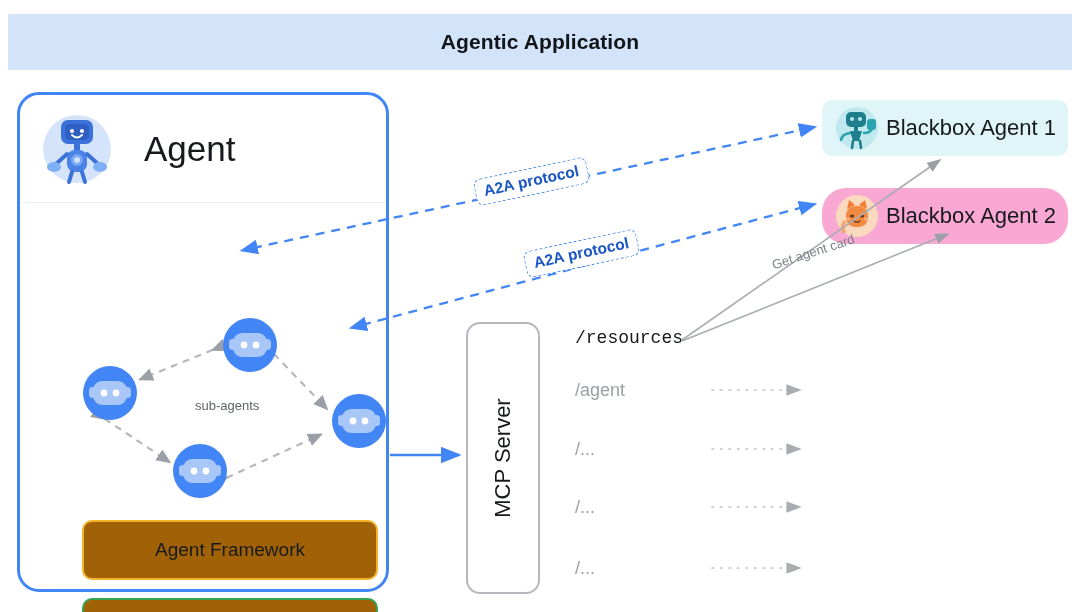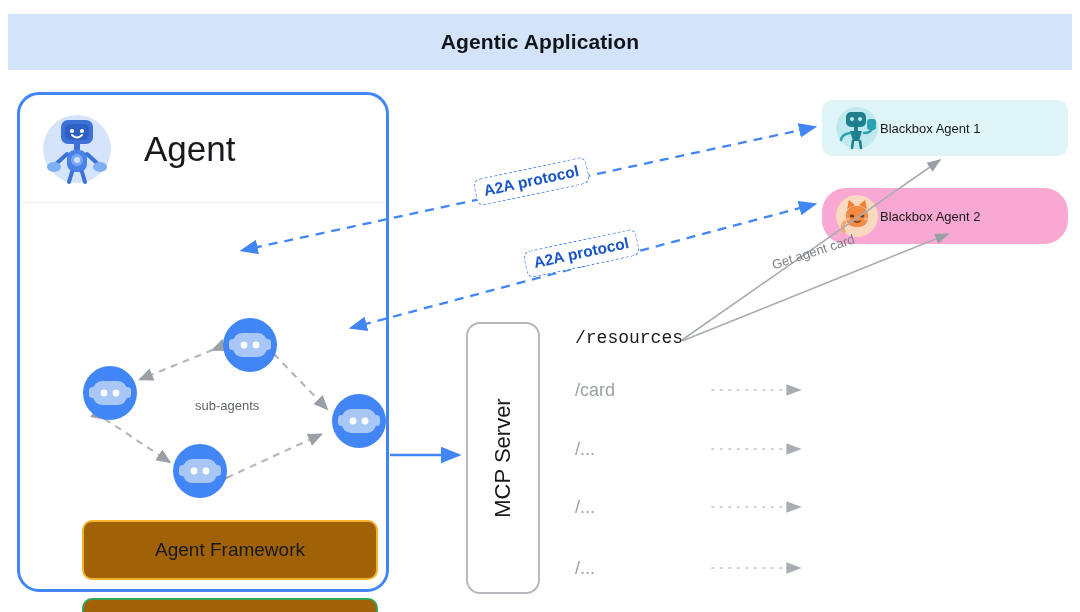--- a/index.html
+++ b/index.html
@@ -175,23 +175,23 @@
     padding-left: 12px;
   }
   .bb-card-1 { left: 822px; top: 100px; background: #dff5f8; }
   .bb-card-2 { left: 822px; top: 188px; background: #f9a8d4; border-radius: 24px; }
   .bb-avatar {
     width: 46px;
     height: 46px;
     flex: 0 0 auto;
   }
   .bb-label {
-    font-size: 13px;
+    font-size: 22px;
     color: #17191c;
-    margin-left: 0;
+    margin-left: 6px;
     white-space: nowrap;
   }
 
   
   .a2a-chip {
     position: absolute;
     border: 1.6px dashed #4285f4;
     border-radius: 7px;
     color: #1a56c4;
     font-size: 15.5px;
@@ -322,21 +322,21 @@
   </div>
 
   <div class="mcp-server">
     <div class="mcp-label">MCP Server</div>
   </div>
 
   <div class="endpoint-row" style="top:326px;">
     <span class="endpoint-label primary">/resources</span>
   </div>
   <div class="endpoint-row" style="top:378px;">
-    <span class="endpoint-label muted">/card</span>
+    <span class="endpoint-label muted">/agent</span>
   </div>
   <div class="endpoint-row" style="top:437px;">
     <span class="endpoint-label muted">/...</span>
   </div>
   <div class="endpoint-row" style="top:495px;">
     <span class="endpoint-label muted">/...</span>
   </div>
   <div class="endpoint-row" style="top:556px;">
     <span class="endpoint-label muted">/...</span>
   </div>

